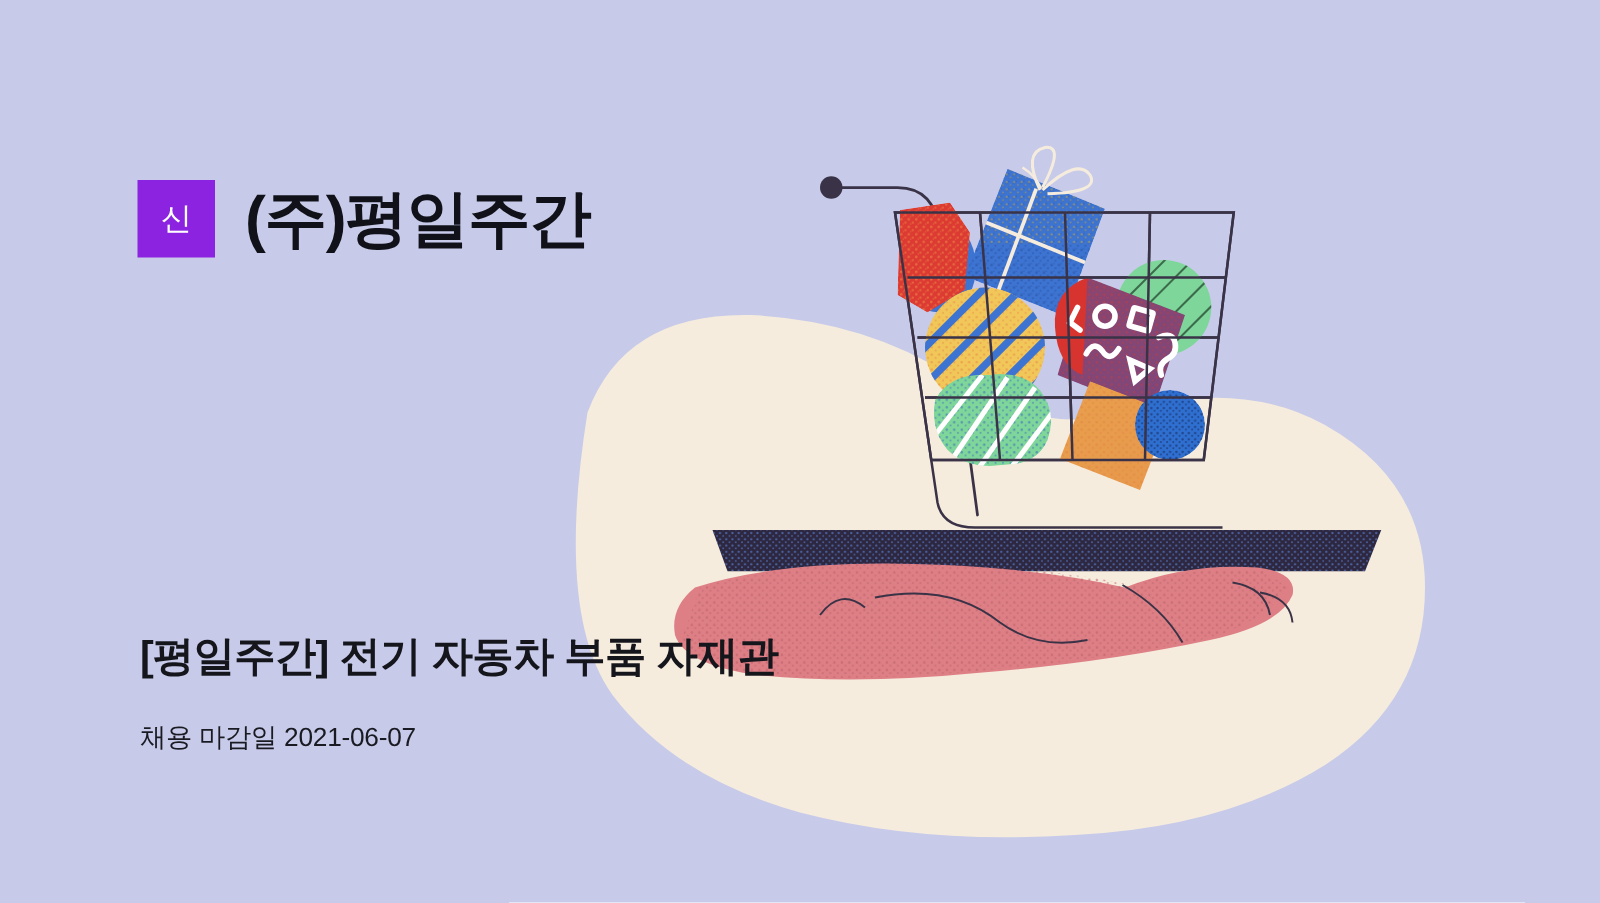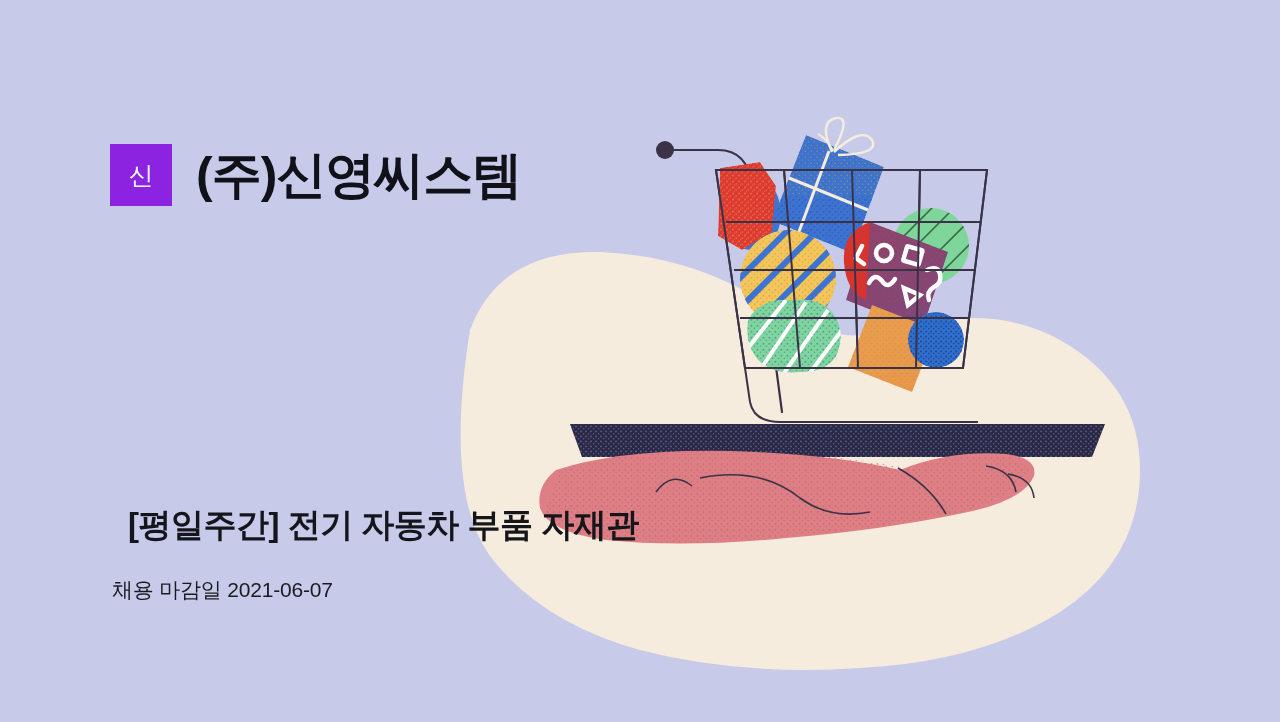--- a/index.html
+++ b/index.html
@@ -60,21 +60,20 @@
   }
   .job-title {
     position: absolute;
     left: 112px;
     top: 503px;
     font-size: 33px;
     font-weight: 700;
     color: #15151c;
     white-space: nowrap;
     letter-spacing: -0.5px;
-    margin-left: 16px;
   }
   .deadline {
     position: absolute;
     left: 112px;
     top: 576px;
     font-size: 21px;
     font-weight: 400;
     color: #1a1a22;
     white-space: nowrap;
     letter-spacing: -0.2px;
@@ -386,21 +385,21 @@
       <path d="M1008,474 Q1032,478 1034,498" fill="none" stroke="#3a3347" stroke-width="1.6"></path>
 
       <path d="M692,486 Q672,470 656,492" fill="none" stroke="#3a3347" stroke-width="1.6"></path>
     </g>
   </svg>
 
   <div id="overlay">
 
     <div class="company-row">
       <div class="company-badge">신</div>
-      <div class="company-name">(주)신영씨스템</div>
+      <div class="company-name">(주)평일주간</div>
     </div>
 
     <div class="job-title">[평일주간] 전기 자동차 부품 자재관</div>
 
     <div class="deadline">채용 마감일  2021-06-07</div>
   </div>
 
 </div>
 
 </body></html>

